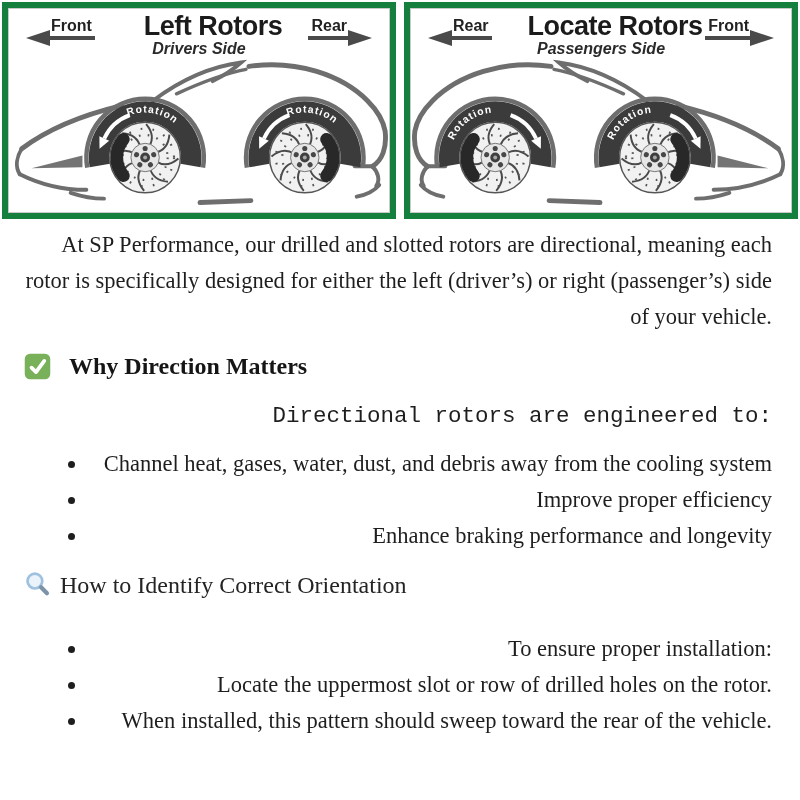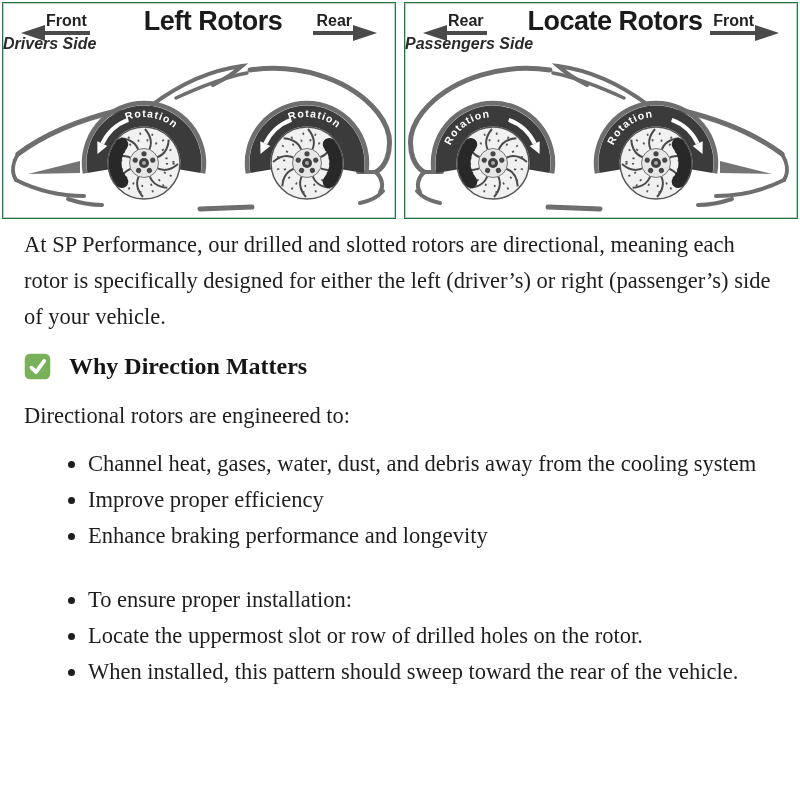--- a/index.html
+++ b/index.html
@@ -1,39 +1,39 @@
 <!DOCTYPE html>
 <html><head>
 <meta charset="utf-8">
 <style>
   html,body{margin:0;padding:0;background:#fff;}
   body{width:800px;height:800px;overflow:hidden;font-family:"Liberation Serif",serif;color:#1e1e1e;}
 
   
   .panels{display:flex;gap:8px;padding:2px 2px 0 2px;height:219px;box-sizing:border-box;}
-  .panel{flex:1;border:1px solid #15803d;box-shadow:inset 0 0 0 1px #c9c9c9;position:relative;background:#fff;overflow:hidden;}
+  .panel{flex:1;border:6px solid #15803d;box-shadow:inset 0 0 0 1px #c9c9c9;position:relative;background:#fff;overflow:hidden;}
   .panel-title{position:absolute;top:4px;left:0;right:0;text-align:center;
     font-family:"Liberation Sans",sans-serif;font-weight:700;font-size:27px;letter-spacing:-.5px;color:#1b1b1b;line-height:28px;padding-left:28px;}
-  .panel-sub{position:absolute;top:32px;left:0;right:0;text-align:left;
+  .panel-sub{position:absolute;top:32px;left:0;right:0;text-align:center;
     font-family:"Liberation Sans",sans-serif;font-weight:700;font-style:italic;font-size:16px;color:#2a2a2a;}
   .dir{position:absolute;top:9px;display:flex;align-items:flex-end;}
   .dir-pos-l{left:18px;} .dir-pos-r{right:18px;}
   .dir-text{font-family:"Liberation Sans",sans-serif;font-weight:700;font-size:16px;color:#222;
     border-bottom:4px solid #4a4a4a;padding:0 3px 1px 3px;line-height:18px;}
   .tri{width:0;height:0;border-top:8px solid transparent;border-bottom:8px solid transparent;margin-bottom:-6px;}
   .tri-l{border-right:24px solid #4a4a4a;margin-right:-2px;}
   .tri-r{border-left:24px solid #4a4a4a;margin-left:-2px;}
   .car{position:absolute;left:0;bottom:0;width:100%;height:158px;}
   .rot-text{font-family:"Liberation Sans",sans-serif;font-size:10.5px;font-weight:700;fill:#fff;letter-spacing:1.1px;}
 
   
-  .content{padding:0 28px 0 24px;font-size:22.5px;line-height:36px;}
+  .content{padding:0 28px 0 24px;font-size:22.5px;line-height:36px;text-align:right;}
   .intro{margin:8px 0 0 0;max-width:756px;}
   .h-why{margin:13px 0 0 0;font-size:24px;font-weight:700;display:flex;align-items:center;gap:18px;line-height:36px;color:#151515;}
-  .lead{margin:14px 0 12px 0;}
+  .lead{margin:14px 0 12px 0;font-family:Liberation Mono, monospace;}
   ul{margin:7px 0 0 0;padding:0 0 0 64px;max-width:700px;}
   ul li{line-height:36px;}
   .h-how{margin:13px 0 0 0;font-size:24px;font-weight:400;display:flex;align-items:center;gap:8px;line-height:36px;color:#242424;}
   ul.steps{margin:28px 0 0 0;}
   .emoji{display:inline-flex;flex:0 0 auto;}
 </style>
 </head>
 <body>
 
 <div class="panels">
@@ -175,20 +175,29 @@
   </div>
 
   <p class="lead">Directional rotors are engineered to:</p>
 
   <ul>
     <li>Channel heat, gases, water, dust, and debris away from the cooling system</li>
     <li>Improve proper efficiency</li>
     <li>Enhance braking performance and longevity</li>
   </ul>
 
+  <div class="h-how">
+    <span class="emoji">
+      <svg width="28" height="28" viewBox="0 0 36 36">
+        <circle cx="14" cy="13" r="9.5" fill="#eaf3fa" stroke="#9fc1e0" stroke-width="3.5"></circle>
+        <line x1="22" y1="21" x2="29.5" y2="28.5" stroke="#7d93a8" stroke-width="5.5" stroke-linecap="round"></line>
+      </svg>
+    </span>
+    <span>How to Identify Correct Orientation</span>
+  </div>
 
   <ul class="steps">
     <li>To ensure proper installation:</li>
     <li>Locate the uppermost slot or row of drilled holes on the rotor.</li>
     <li>When installed, this pattern should sweep toward the rear of the vehicle.</li>
   </ul>
 
 </div>
 
 </body></html>

